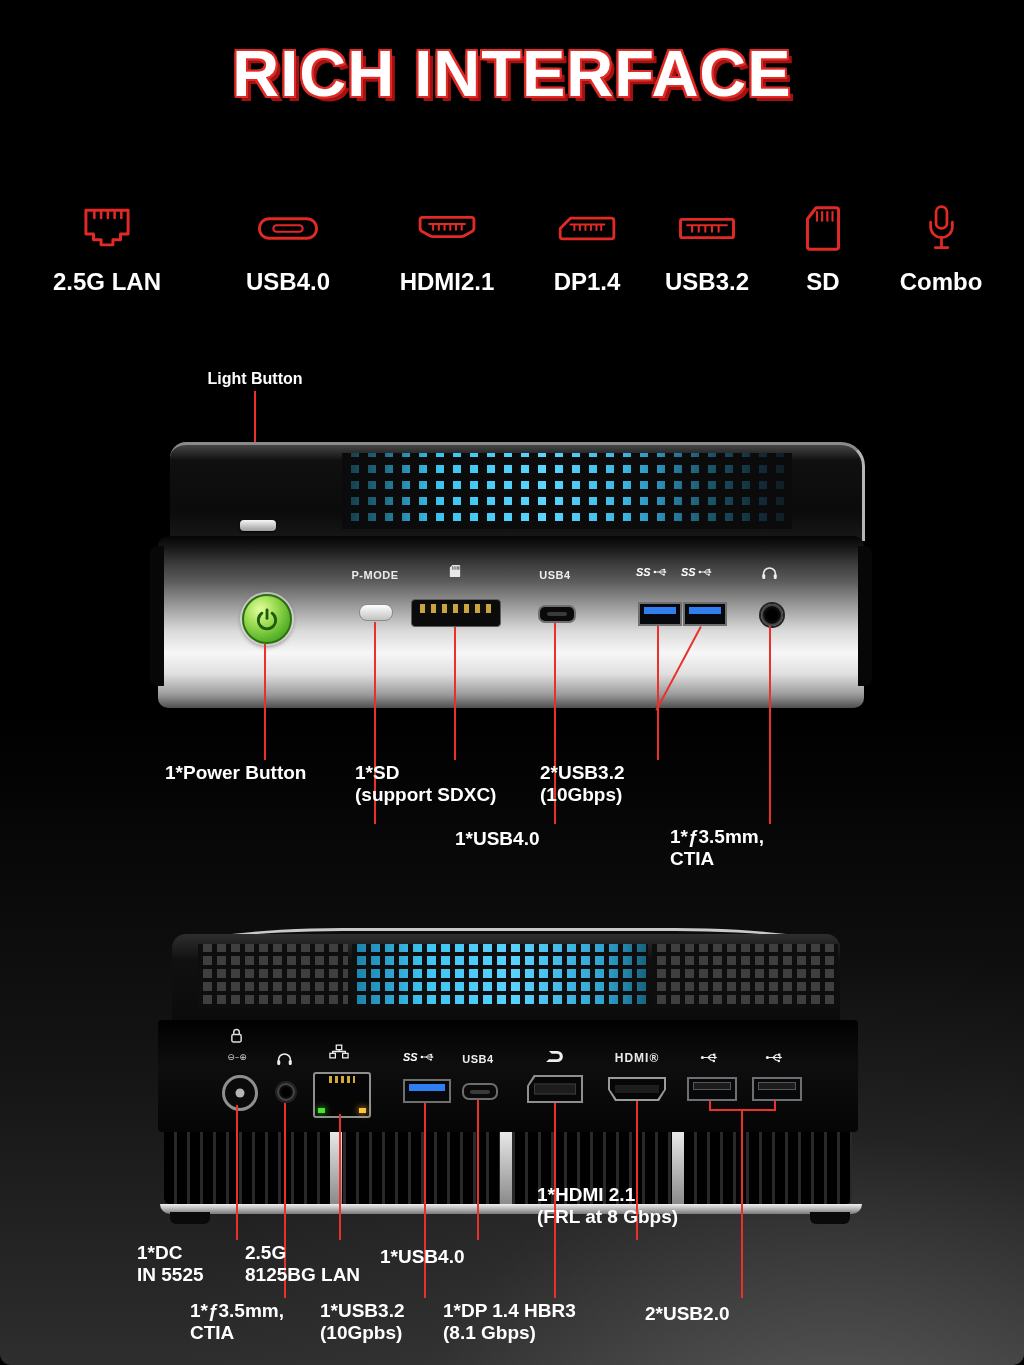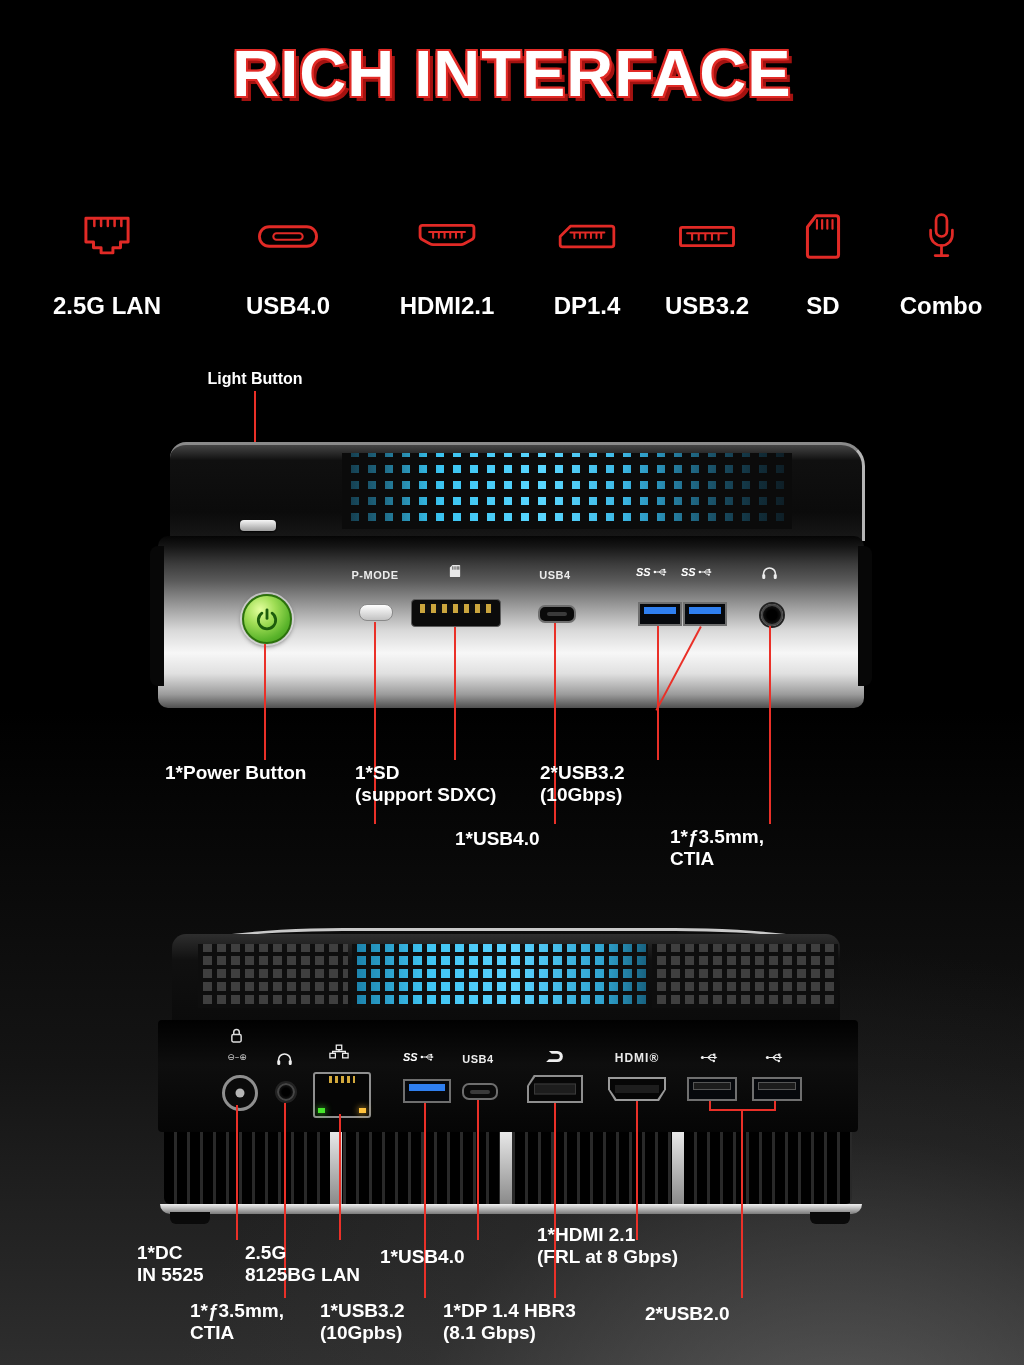--- a/index.html
+++ b/index.html
@@ -2,33 +2,34 @@
 <html><head>
 <meta charset="utf-8">
 <style>
   html,body{margin:0;padding:0;background:#000;}
   .canvas{
     position:relative;width:1024px;height:1365px;overflow:hidden;
     font-family:"Liberation Sans","DejaVu Sans",sans-serif;color:#fff;
     background:
       radial-gradient(95% 55% at 82% 108%, rgba(130,130,130,.55), rgba(60,60,60,.25) 45%, transparent 70%),
       linear-gradient(180deg,#000 0%,#000 52%,#141414 78%,#2e2e2e 100%);
+    border-radius: 11px;
   }
   
   .title{
     position:absolute;left:0;right:0;top:36px;text-align:center;
     font-size:65px;font-weight:800;letter-spacing:1px;color:#fff;
     text-shadow:
       -2px -2px 0 #e12a26, 2px -2px 0 #e12a26, -2px 2px 0 #e12a26, 2px 2px 0 #e12a26,
       0 -2px 0 #e12a26, 0 2px 0 #e12a26, -2px 0 0 #e12a26, 2px 0 0 #e12a26,
       5px 5px 0 #a31210;
   }
   .subtitle{position:absolute;left:0;right:0;top:128px;text-align:center;font-size:27px;color:#fdfdfd;}
   
-  .iface{position:absolute;top:206px;width:150px;display:flex;flex-direction:column;align-items:center;gap:16px;}
+  .iface{position:absolute;top:198px;width:150px;display:flex;flex-direction:column;align-items:center;}
   .iface .ibox{height:60px;display:flex;align-items:center;justify-content:center;}
   .iface .ilabel{margin-top:10px;font-size:24px;font-weight:bold;color:#fff;white-space:nowrap;}
   .red-ic{stroke:#e12a26;fill:none;stroke-linejoin:round;stroke-linecap:round;}
   
   .cline{position:absolute;width:2px;background:#ea3028;}
   .chline{position:absolute;height:2px;background:#ea3028;}
   .cring{position:absolute;width:12px;height:12px;border:2px solid #ea3028;border-radius:50%;}
   .clabel{position:absolute;width:200px;color:#fff;font-weight:bold;
           font-size:19px;line-height:22px;white-space:pre-line;}
   .clabel-sm{position:absolute;width:160px;text-align:center;color:#fff;font-weight:bold;font-size:16px;}
@@ -396,21 +397,21 @@
   <div class="cline" style="left:709px;top:1101px;height:10px;"></div>
   <div class="cline" style="left:774px;top:1101px;height:10px;"></div>
   <div class="chline" style="left:709px;top:1109px;width:67px;"></div>
   <div class="cline" style="left:741px;top:1109px;height:189px;"></div>
 
   <div class="clabel" style="left:137px;top:1242px;">1*DC
 IN 5525</div>
   <div class="clabel" style="left:245px;top:1242px;">2.5G
 8125BG LAN</div>
   <div class="clabel" style="left:380px;top:1246px;">1*USB4.0</div>
-  <div class="clabel" style="left:537px;top:1224px;">1*HDMI 2.1
+  <div class="clabel" style="left:537px;top:1184px;">1*HDMI 2.1
 (FRL at 8 Gbps)</div>
   <div class="clabel" style="left:190px;top:1300px;">1*ƒ3.5mm,
 CTIA</div>
   <div class="clabel" style="left:320px;top:1300px;">1*USB3.2
 (10Gpbs)</div>
   <div class="clabel" style="left:443px;top:1300px;">1*DP 1.4 HBR3
 (8.1 Gbps)</div>
   <div class="clabel" style="left:645px;top:1303px;">2*USB2.0</div>
 
 </div>

